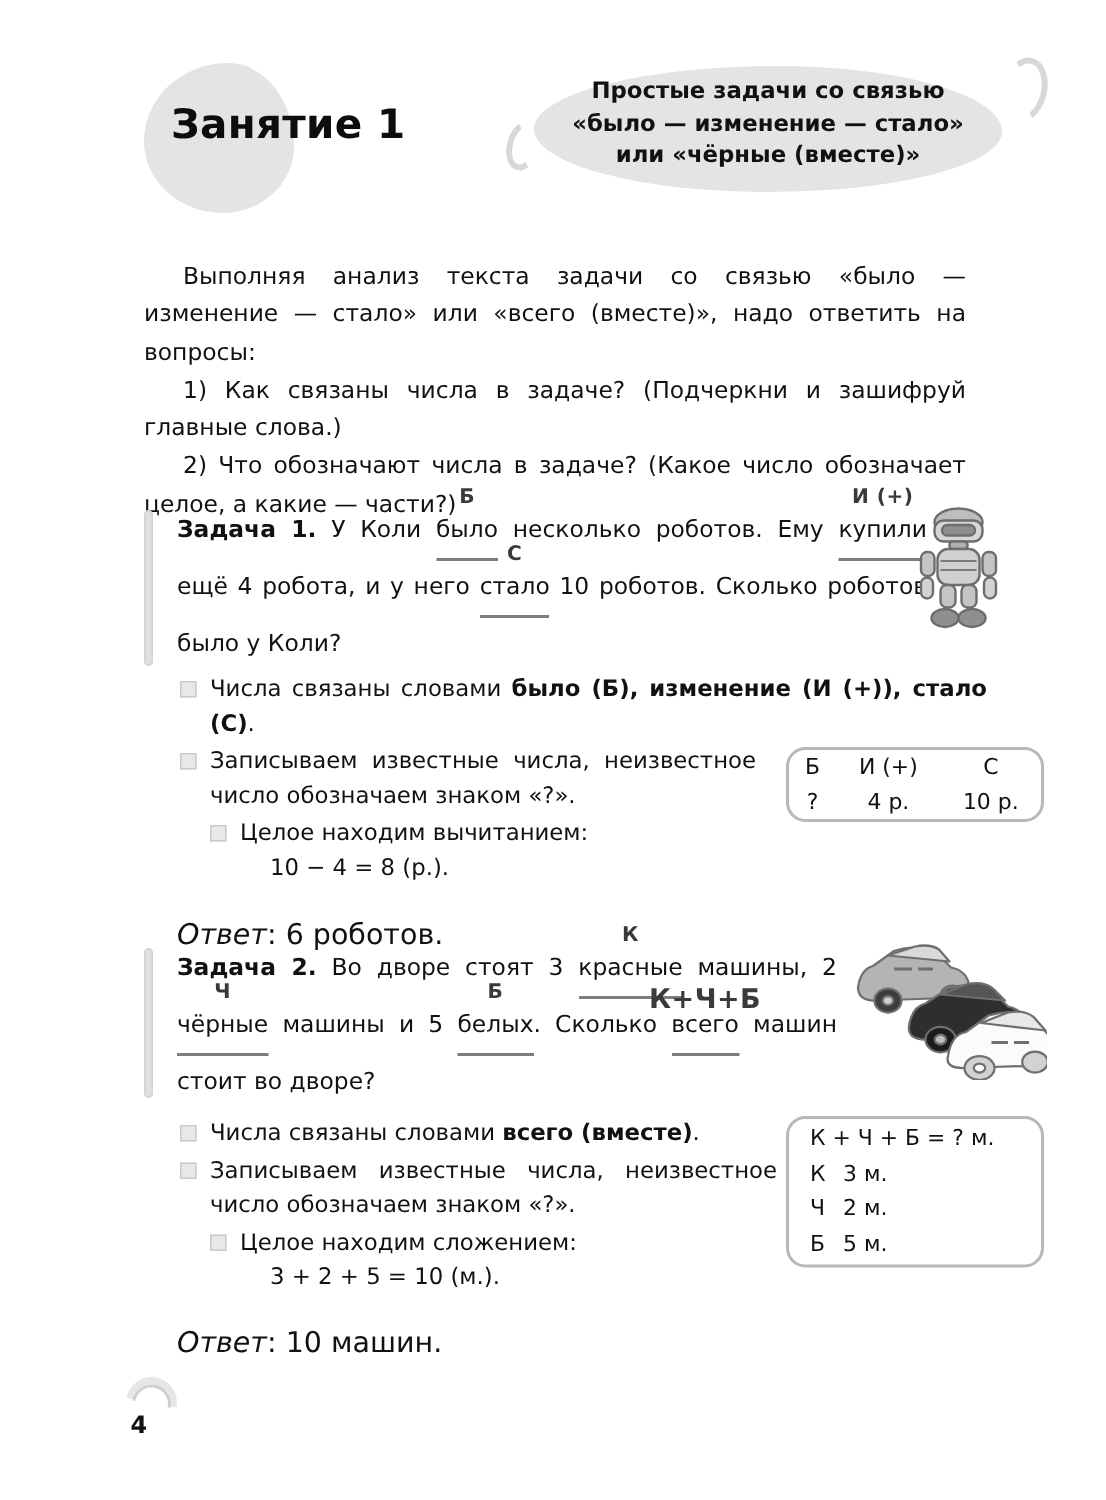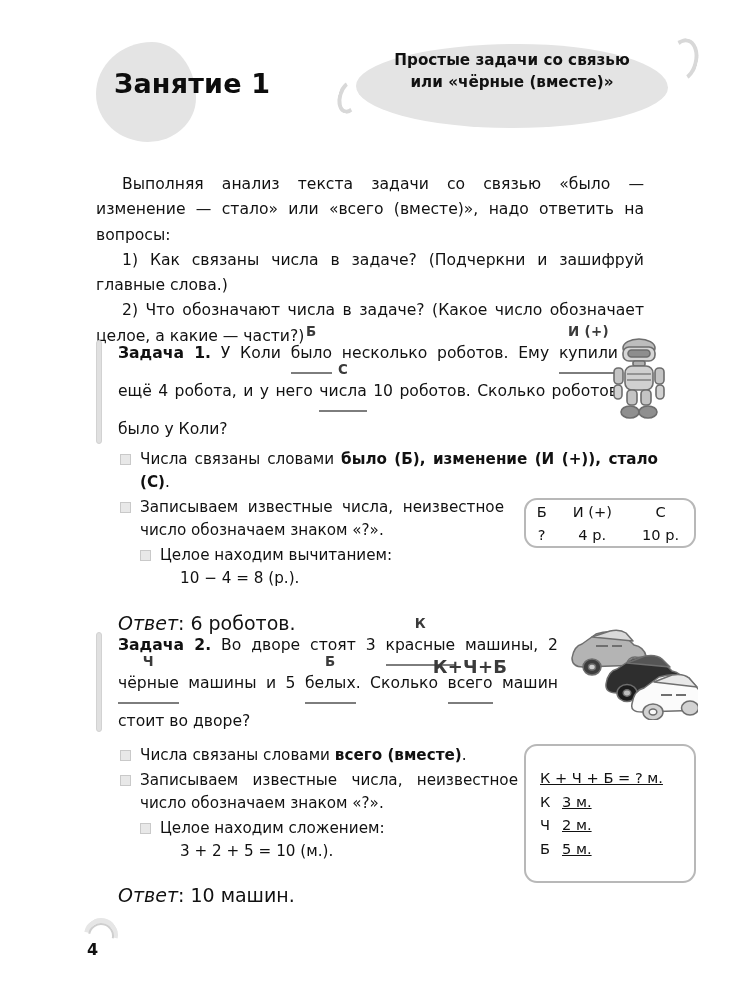--- a/index.html
+++ b/index.html
@@ -168,21 +168,21 @@
     font-size: 14.6px;
   }
   .box .grid { display: table; width: 100%; }
   .box .row { display: table-row; }
   .box .cell {
     display: table-cell;
     text-align: center;
     padding: 3px 7px;
     white-space: nowrap;
   }
-  .box.list { padding: 20px 14px; line-height: 1.62; text-decoration: underline; }
+  .box.list { padding: 1px 14px; line-height: 1.62; }
   .box.list .ln { white-space: nowrap; }
   .box.list .ln .k { display: inline-block; width: 22px; }
 
   
   .illus { position: absolute; }
 
   
   .footer { position: absolute; left: 74px; top: 916px; width: 120px; height: 60px; }
   .foot-arc {
     position: absolute;
@@ -218,37 +218,38 @@
       <div class="lesson-blob"></div>
       <div class="lesson-label">Занятие 1</div>
     </div>
 
     <div class="title-wrap">
       <div class="deco-arc right"></div>
       <div class="deco-arc left"></div>
       <div class="title-blob"></div>
       <div class="title-text">
         <div>Простые задачи со связью</div>
+        <div>«было — изменение — стало»</div>
         <div>или «чёрные (вместе)»</div>
       </div>
     </div>
   </div>
 
   <div class="intro">
     <p>Выполняя анализ текста задачи со связью «было — изменение — стало» или «всего (вместе)», надо ответить на вопросы:</p>
     <p>1) Как связаны числа в задаче? (Подчеркни и зашифруй главные слова.)</p>
     <p>2) Что обозначают числа в задаче? (Какое число обозначает целое, а какие — части?)</p>
   </div>
 
   <div class="task" style="top:336px;">
     <div class="task-bar" style="height:104px;"></div>
 
     <div class="task-body">
       <div class="task-statement" style="width:500px;">
-        <b>Задача 1.</b><span> У Коли </span><span class="mark"><span class="tag">Б</span><span>было</span></span><span> несколько роботов. Ему </span><span class="mark"><span class="tag">И (+)</span><span>купили</span></span><span> ещё 4 робота, и у него </span><span class="mark"><span class="tag">С</span><span>числа</span></span><span> 10 роботов. Сколько роботов было у Коли?</span>
+        <b>Задача 1.</b><span> У Коли </span><span class="mark"><span class="tag">Б</span><span>было</span></span><span> несколько роботов. Ему </span><span class="mark"><span class="tag">И (+)</span><span>купили</span></span><span> ещё 4 робота, и у него </span><span class="mark"><span class="tag">С</span><span>стало</span></span><span> 10 роботов. Сколько роботов было у Коли?</span>
       </div>
     </div>
   </div>
 
   <div class="illus" style="left:606px; top:336px;">
     <svg width="66" height="86" viewBox="0 0 66 86">
       <g stroke="#6d6d6d" stroke-width="1.6" stroke-linejoin="round">
         <ellipse cx="33" cy="12" rx="16" ry="9" fill="#bdbdbd"></ellipse>
         <rect x="17" y="11" width="32" height="14" rx="6" fill="#d6d6d6"></rect>
         <rect x="22" y="14" width="22" height="7" rx="3.5" fill="#8e8e8e"></rect>

